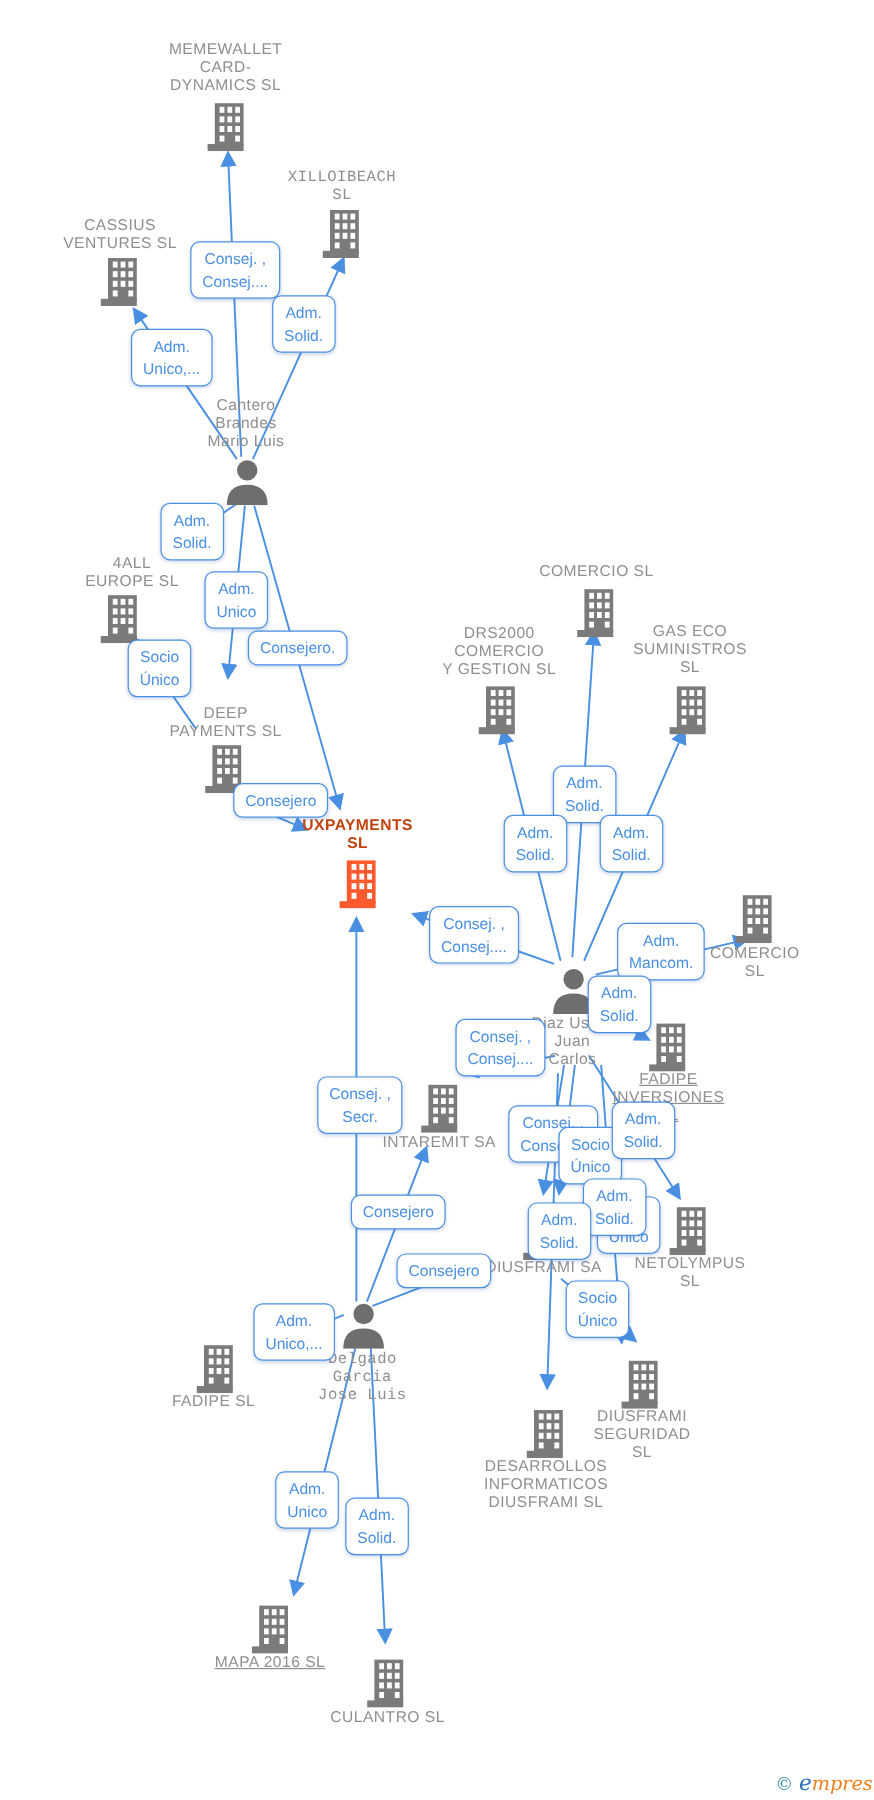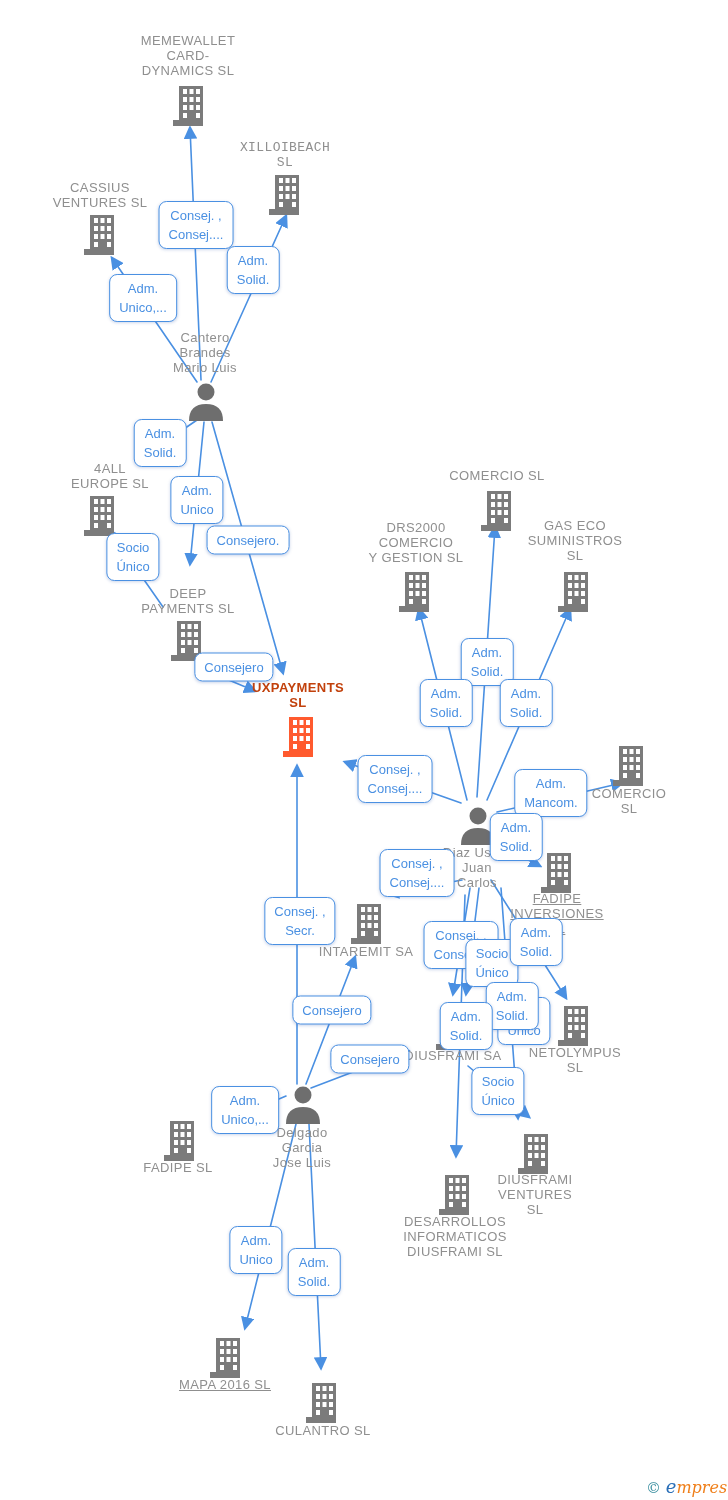--- a/index.html
+++ b/index.html
@@ -369,21 +369,21 @@
             <rect x="19.5" y="13" width="4" height="5" fill="#fff"></rect>
             <rect x="26" y="13" width="4" height="5" fill="#fff"></rect>
             <rect x="13" y="21" width="4" height="5" fill="#fff"></rect>
             <rect x="19.5" y="21" width="4" height="5" fill="#fff"></rect>
             <rect x="26" y="21" width="4" height="5" fill="#fff"></rect>
             <rect x="13" y="29" width="4" height="5" fill="#fff"></rect>
             <rect x="26" y="29" width="4" height="5" fill="#fff"></rect>
           </svg></span>
       </div>
       <div class="node-name" style="left: 535px; top: 1172px;">DIUSFRAMI
-VENTURES
+SEGURIDAD
 SL</div>
       <div class="node" style="left: 436px; top: 1173px;">
         <span class="icon"><svg width="40" height="42" viewBox="0 0 40 42">
             <rect x="3" y="36" width="30" height="6" fill="#7b7b7b"></rect>
             <rect x="9" y="2" width="24" height="36" fill="#7b7b7b"></rect>
             <rect x="13" y="5" width="4" height="5" fill="#fff"></rect>
             <rect x="19.5" y="5" width="4" height="5" fill="#fff"></rect>
             <rect x="26" y="5" width="4" height="5" fill="#fff"></rect>
             <rect x="13" y="13" width="4" height="5" fill="#fff"></rect>
             <rect x="19.5" y="13" width="4" height="5" fill="#fff"></rect>
@@ -451,21 +451,21 @@
       </div>
       <div class="node-name" style="left: 477px; top: 845px;">Diaz Usero
 Juan
 Carlos</div>
       <div class="node" style="left: 281px; top: 1086px;">
         <span class="icon"><svg width="44" height="38" viewBox="0 0 44 38">
             <circle cx="22" cy="9" r="8.5" fill="#6e6e6e"></circle>
             <path d="M5 38 Q5 21 22 21 Q39 21 39 38 Z" fill="#6e6e6e"></path>
           </svg></span>
       </div>
-      <div class="node-name" style="left: 302px; top: 1125px;">Delgado
+      <div class="node-name" style="left: 302px; top: 1125px; font-family: Liberation Mono, monospace;">Delgado
 Garcia
 Jose Luis</div>
     </div>
   <div id="labels-layer">
       <div class="rel-label" style="left: 196px; top: 225px;">Consej. ,
 Consej....</div>
       <div class="rel-label" style="left: 253px; top: 270px;">Adm.
 Solid.</div>
       <div class="rel-label" style="left: 143px; top: 298px;">Adm.
 Unico,...</div>

